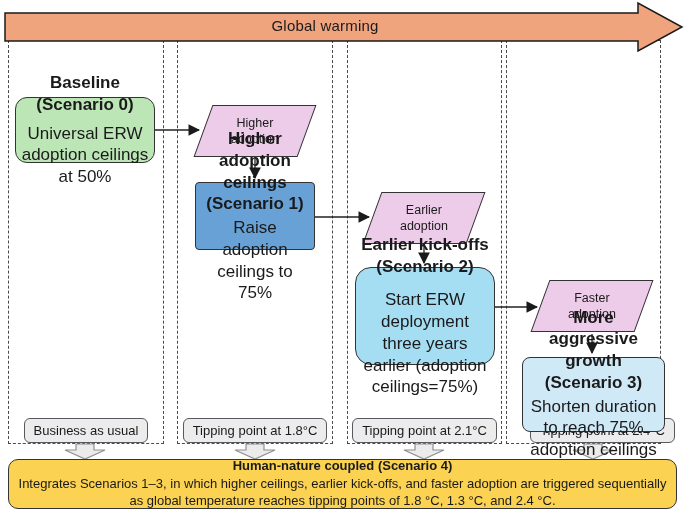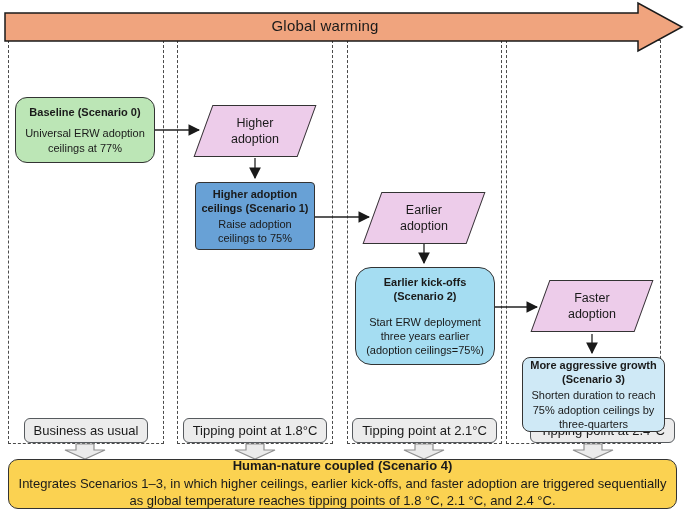--- a/index.html
+++ b/index.html
@@ -22,21 +22,21 @@
   .col2{left:177px;width:156px;}
   .col3{left:347px;width:155px;}
   .col4{left:506px;width:155px;padding-left:38px;}
   .pill{
     margin-top:13px;background:#ececec;border:1.3px solid #565a5e;border-radius:6px;
     padding:4px 9px;font-size:13px;white-space:nowrap;
   }
   .shape{
     position:absolute;z-index:3;display:flex;flex-direction:column;align-items:center;
     justify-content:center;text-align:center;border:1.5px solid #333;
-    font-size:11px;line-height:1.28;padding:4px 4px;
+    font-size:17px;line-height:1.28;padding:4px 4px;
   }
   .shape .title{font-weight:bold;}
   .shape .body{margin-top:7px;}
   .box-baseline{left:15px;top:97px;width:140px;height:66px;border-radius:12px;background:#bce6b6;}
   .box-s1{left:195px;top:182px;width:120px;height:68px;border-radius:4px;background:#68a1d6;}
   .box-s1 .body{margin-top:2px;}
   .box-s2{left:355px;top:267px;width:140px;height:98px;border-radius:16px;background:#a5ddf2;}
   .box-s2 .body{margin-top:12px;}
   .box-s3{left:522px;top:357px;width:143px;height:75px;border-radius:8px;background:#cfe9f6;text-align:center;}
   .box-s3 .body{margin-top:2px;}
@@ -92,21 +92,21 @@
   </div>
   <div class="col col3">
     <div class="pill">Tipping point at 2.1°C</div>
   </div>
   <div class="col col4">
     <div class="pill">Tipping point at 2.4°C</div>
   </div>
 
   <div class="shape box-baseline">
     <div class="title">Baseline (Scenario 0)</div>
-    <div class="body">Universal ERW adoption ceilings at 77%</div>
+    <div class="body">Universal ERW adoption ceilings at 50%</div>
   </div>
 
   <div class="pgram pg1">
     <div class="inner">Higher adoption</div>
   </div>
 
   <div class="shape box-s1">
     <div class="title">Higher adoption ceilings (Scenario 1)</div>
     <div class="body">Raise adoption ceilings to 75%</div>
   </div>
@@ -124,16 +124,16 @@
     <div class="inner">Faster adoption</div>
   </div>
 
   <div class="shape box-s3">
     <div class="title">More aggressive growth (Scenario 3)</div>
     <div class="body">Shorten duration to reach 75% adoption ceilings by three-quarters</div>
   </div>
 
   <div class="shape box-s4">
     <div class="title">Human-nature coupled (Scenario 4)</div>
-    <div class="body">Integrates Scenarios 1–3, in which higher ceilings, earlier kick-offs, and faster adoption are triggered sequentially as global temperature reaches tipping points of 1.8 °C, 2.1 °C, and 2.4 °C.</div>
+    <div class="body">Integrates Scenarios 1–3, in which higher ceilings, earlier kick-offs, and faster adoption are triggered sequentially as global temperature reaches tipping points of 1.8 °C, 1.3 °C, and 2.4 °C.</div>
   </div>
 
 </div>
 
 </body></html>

